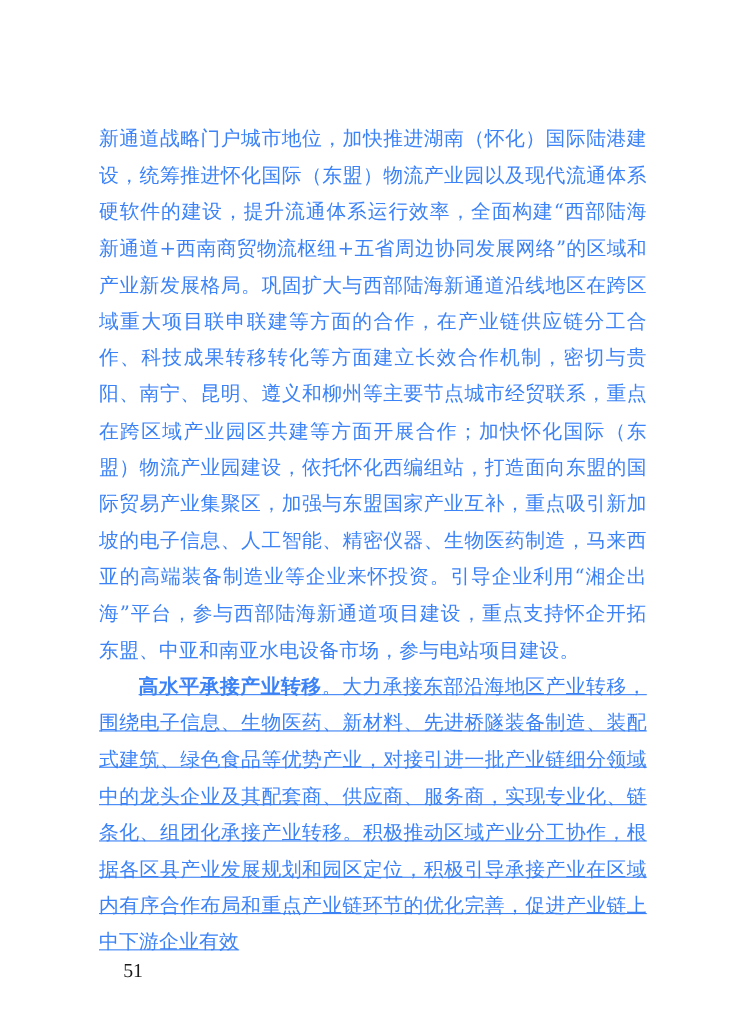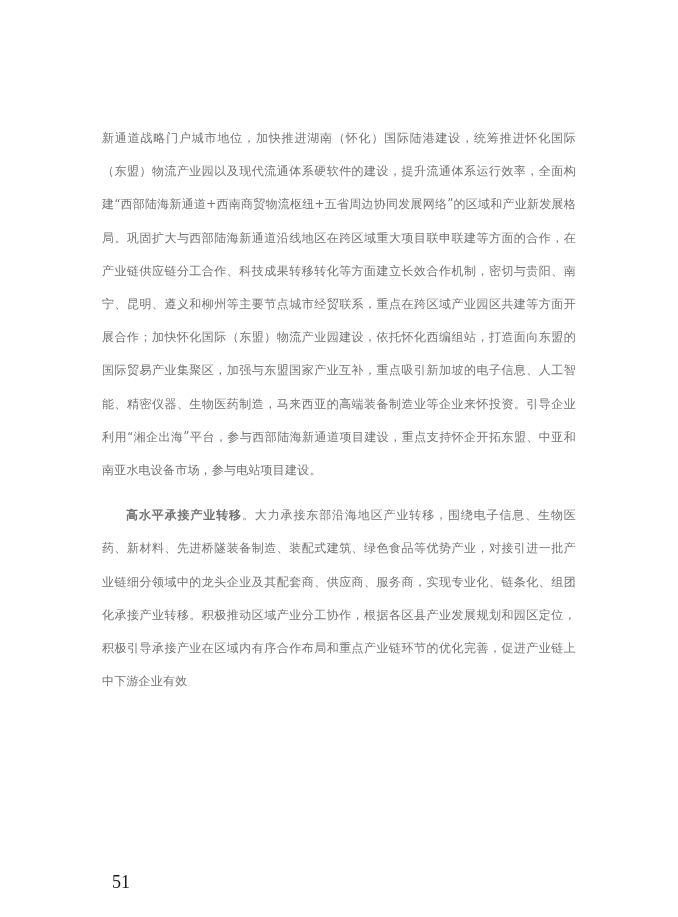--- a/index.html
+++ b/index.html
@@ -19,33 +19,34 @@
     box-sizing: border-box;
     overflow: hidden;
   }
   .page-body {
     position: absolute;
     left: 90px;
     top: 110px;
     width: 498px;
   }
   .para {
-    margin: 12px;
-    font-size: 12px;
+    margin: 0;
+    font-size: 18px;
     line-height: 33.2px;
     text-align: justify;
     text-justify: inter-ideograph;
     letter-spacing: 0.2px;
-    color: #737373;
+    color: #3b82f6;
   }
   .para + .para {
     margin-top: 0px;
   }
   .indent {
     text-indent: 2em;
+    text-decoration: underline;
   }
   .bold-lead {
     font-weight: bold;
   }
   .page-number {
     position: absolute;
     left: 112px;
     top: 872px;
     font-size: 18px;
     font-family: "Liberation Serif", "DejaVu Serif", serif;

